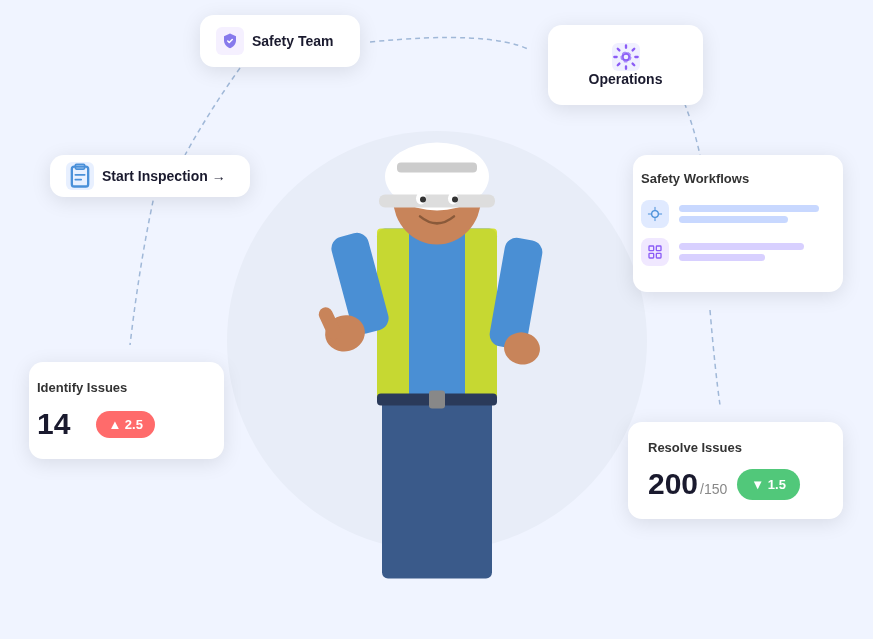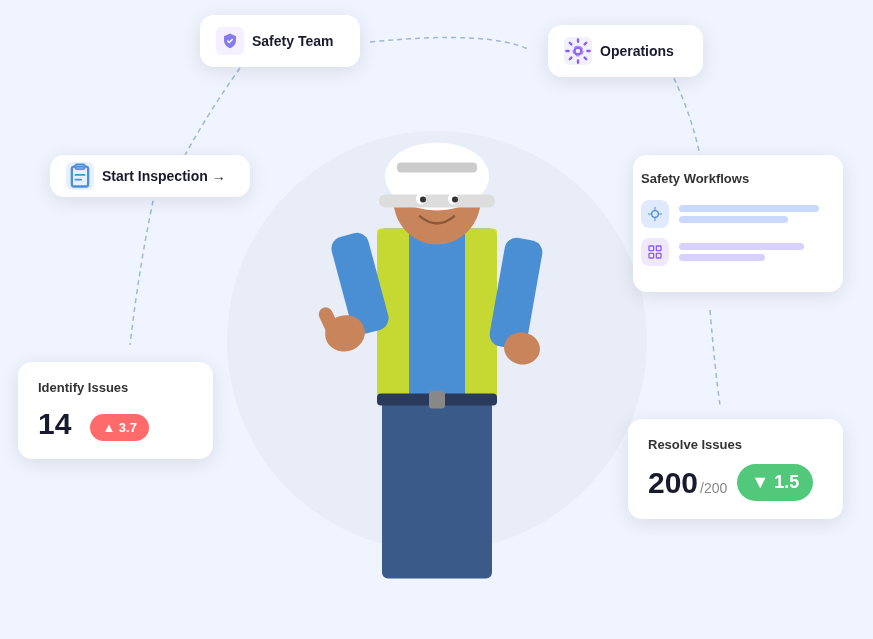--- a/index.html
+++ b/index.html
@@ -89,22 +89,22 @@
       height: 18px;
     }
 
     
     .card-operations {
       top: 25px;
       right: 170px;
       width: 155px;
       display: flex;
       align-items: center;
-      gap: 8px;
-      padding: 12px 16px;
+      padding: 18px 16px;
+      flex-direction: column;
     }
 
     .gear-icon {
       width: 28px;
       height: 28px;
       background: #f0f0ff;
       border-radius: 6px;
       display: flex;
       align-items: center;
       justify-content: center;
@@ -129,36 +129,36 @@
       border-radius: 6px;
       display: flex;
       align-items: center;
       justify-content: center;
       flex-shrink: 0;
     }
 
     
     .card-identify-issues {
       bottom: 180px;
-      left: 18px;
+      left: 29px;
       width: 195px;
-      padding: 18px 20px;
+      padding: 18px 8px;
     }
 
     .card-identify-issues .card-title {
       font-size: 13px;
       font-weight: 600;
       color: #333;
       margin-bottom: 12px;
     }
 
     .card-identify-issues .card-body {
       display: flex;
-      align-items: flex-end;
-      gap: 19px;
+      align-items: center;
+      gap: 26px;
     }
 
     .card-number {
       font-size: 30px;
       font-weight: 700;
       color: #1a1a2e;
     }
 
     .badge-red {
       background: #ff6b6b;
@@ -170,21 +170,21 @@
       display: flex;
       align-items: center;
       gap: 4px;
     }
 
     .badge-green {
       background: #51c87a;
       color: white;
       padding: 8px 14px;
       border-radius: 20px;
-      font-size: 18px;
+      font-size: 13px;
       font-weight: 600;
       display: flex;
       align-items: center;
       gap: 4px;
       text-align: center;
     }
 
     
     .card-safety-workflows {
       top: 155px;
@@ -379,21 +379,21 @@
         <path d="M8 11h8M8 15h5" stroke="#4a90d9" stroke-width="1.5" stroke-linecap="round"></path>
       </svg>
     </div>
     <span class="card-label">Start Inspection →</span>
   </div>
 
   <div class="card card-identify-issues">
     <div class="card-title">Identify Issues</div>
     <div class="card-body">
       <span class="card-number">14</span>
-      <span class="badge-red">▲ 3.7</span>
+      <span class="badge-red">▲ 2.5</span>
     </div>
   </div>
 
   <div class="card card-safety-workflows">
     <div class="card-title">Safety Workflows</div>
     <div class="workflow-row">
       <div class="workflow-icon-box workflow-icon-blue">
         <svg viewBox="0 0 24 24" width="16" height="16">
           <circle cx="12" cy="12" r="5" fill="none" stroke="#4a90d9" stroke-width="2"></circle>
           <path d="M12 2v4M12 18v4M2 12h4M18 12h4" stroke="#4a90d9" stroke-width="1.5" stroke-linecap="round"></path>
@@ -418,19 +418,19 @@
         <div class="workflow-bar medium"></div>
       </div>
     </div>
   </div>
 
   <div class="card card-resolve-issues">
     <div class="card-title">Resolve Issues</div>
     <div class="card-body">
       <div style="display:flex; align-items:baseline; gap:2px;">
         <span class="card-number-lg">200</span>
-        <span class="card-number-sub">/200</span>
+        <span class="card-number-sub">/150</span>
       </div>
       <span class="badge-green">▼ 1.5</span>
     </div>
   </div>
 
 </div>
 
 </body></html>

